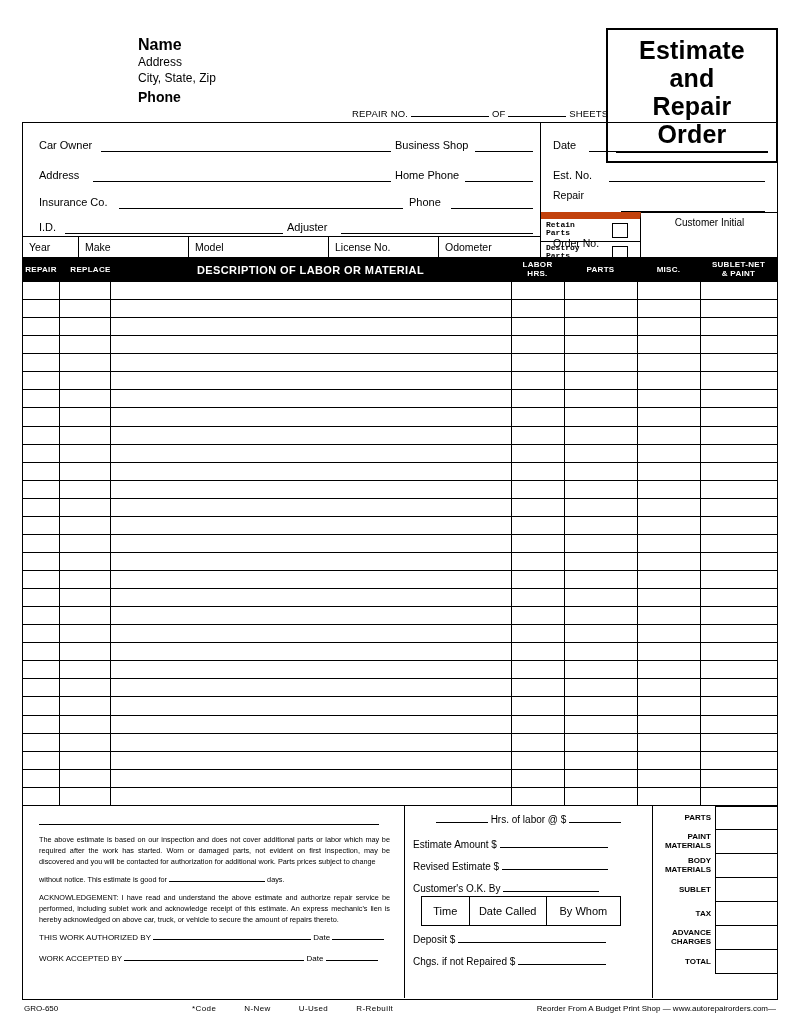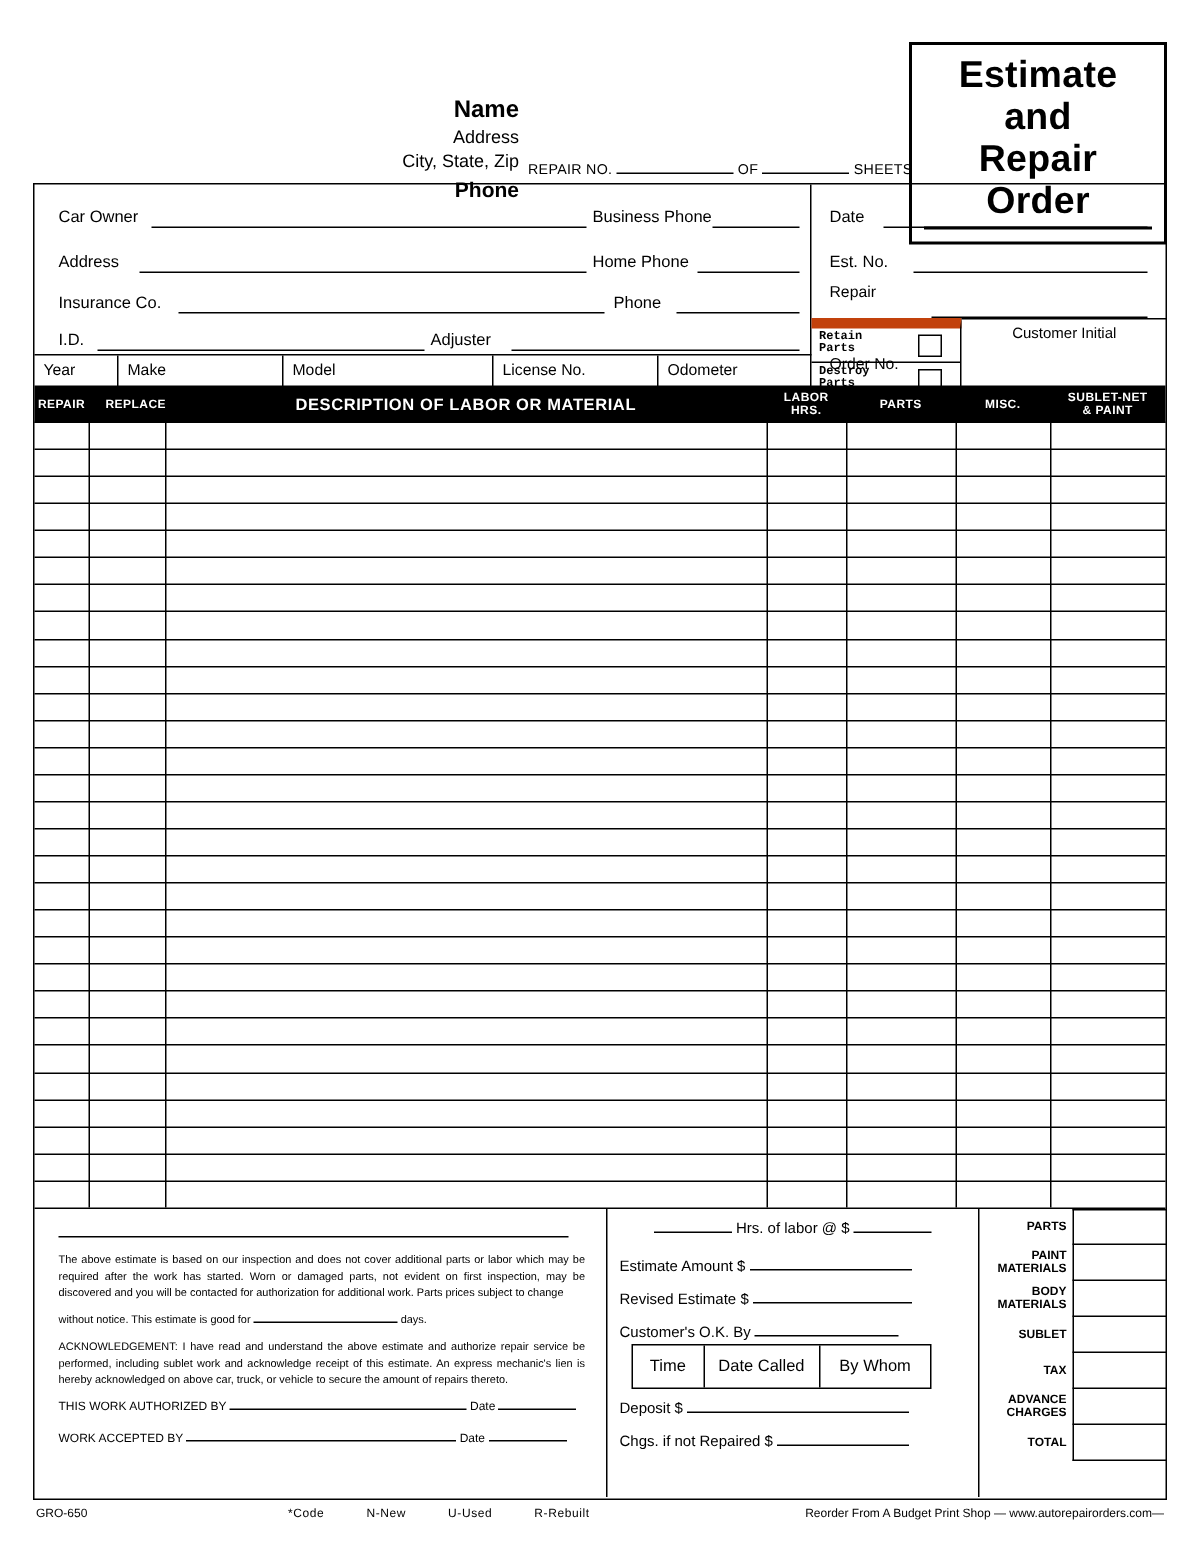--- a/index.html
+++ b/index.html
@@ -21,25 +21,24 @@
   }
 
   
   .header {
     position: absolute;
     left: 22px; top: 28px;
     width: 756px; height: 92px;
   }
   .biz-block {
     position: absolute;
-    left: 104px; top: 6px;
+    left: 116px; top: 6px;
     width: 220px;
-    text-align: right;
+    text-align: left;
     line-height: 1.32;
-    margin-top: 29px;
   }
   .biz-name { font-size: 16px; font-weight: bold; }
   .biz-addr { font-size: 12px; }
   .biz-city { font-size: 12px; }
   .biz-phone { font-size: 14px; font-weight: bold; margin-top: 1px; }
 
   .title-box {
     position: absolute;
     right: 0; top: 0;
     width: 172px;
@@ -304,21 +303,21 @@
   </div>
 
   <div class="frame">
 
     <div class="info">
 
       <div class="info-left">
 
         <div class="fl" style="left:16px; top:16px;">Car Owner</div>
         <div class="dots" style="left:78px; top:28px; width:290px;"></div>
-        <div class="fl" style="left:372px; top:16px;">Business Phone</div>
+        <div class="fl" style="left:372px; top:16px;">Business Shop</div>
         <div class="dots" style="left:452px; top:28px; width:58px;"></div>
 
         <div class="fl" style="left:16px; top:46px;">Address</div>
         <div class="dots" style="left:70px; top:58px; width:298px;"></div>
         <div class="fl" style="left:372px; top:46px;">Home Phone</div>
         <div class="dots" style="left:442px; top:58px; width:68px;"></div>
 
         <div class="fl" style="left:16px; top:73px;">Insurance Co.</div>
         <div class="dots" style="left:96px; top:85px; width:284px;"></div>
         <div class="fl" style="left:386px; top:73px;">Phone</div>

